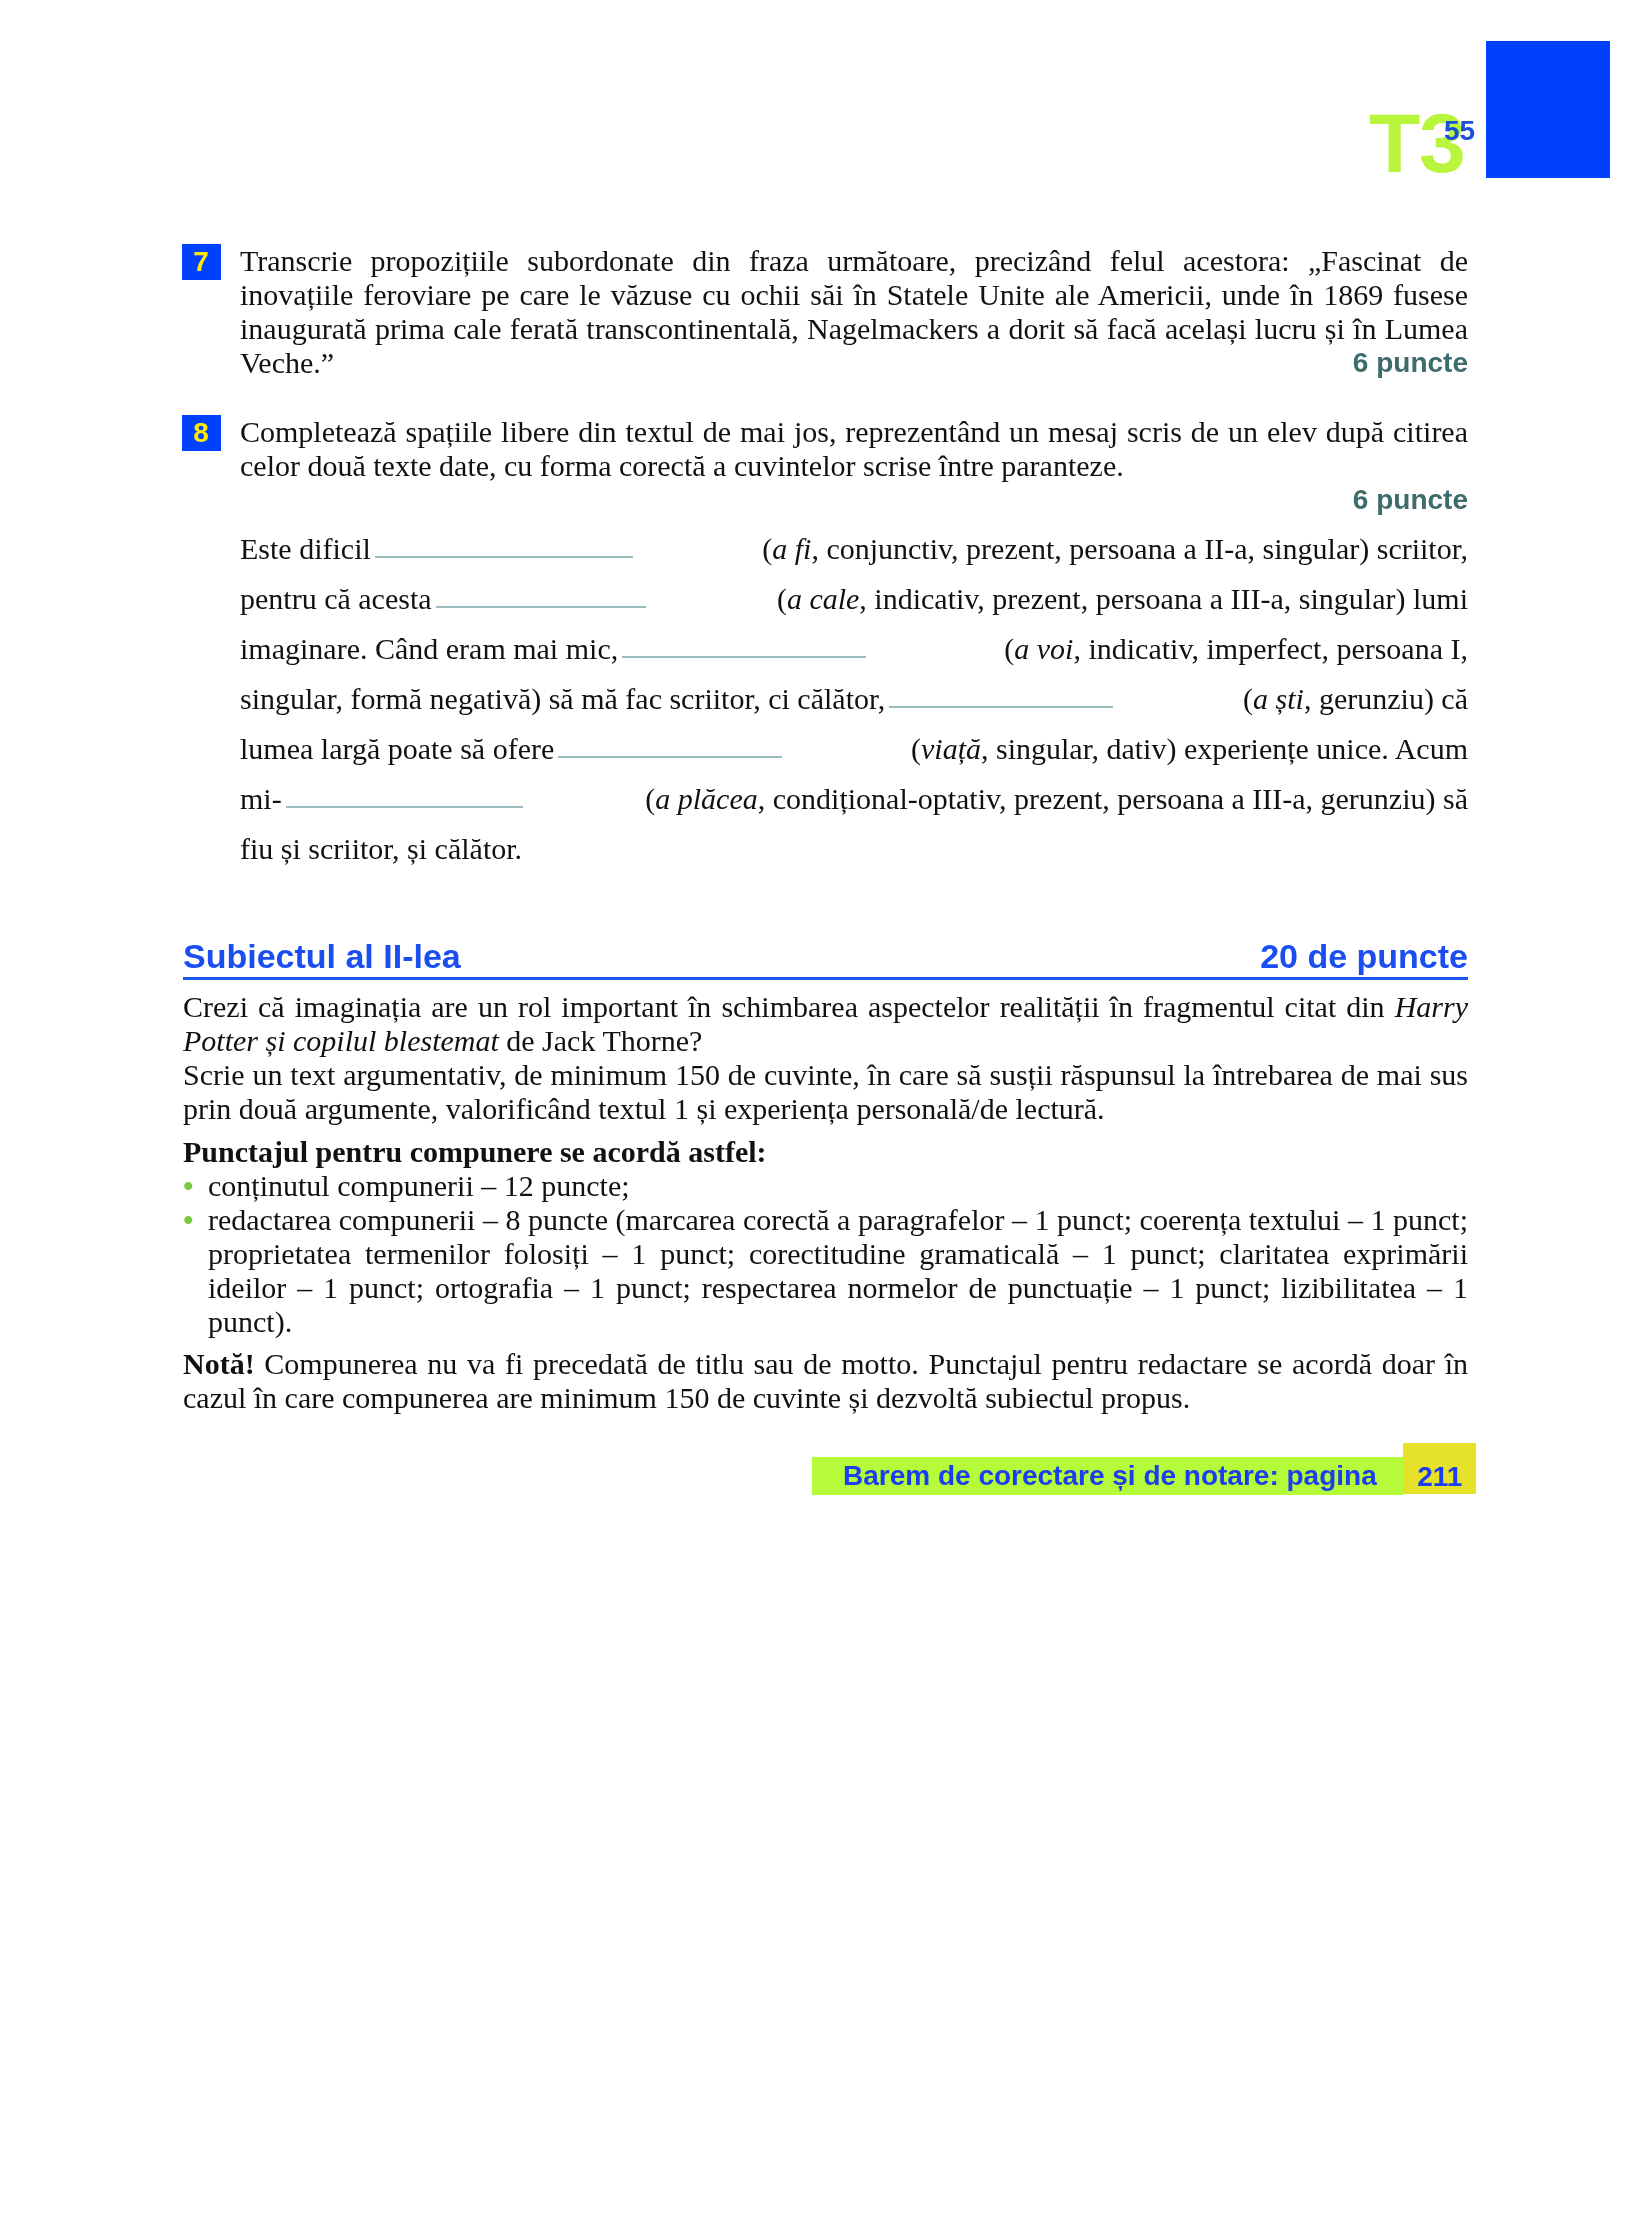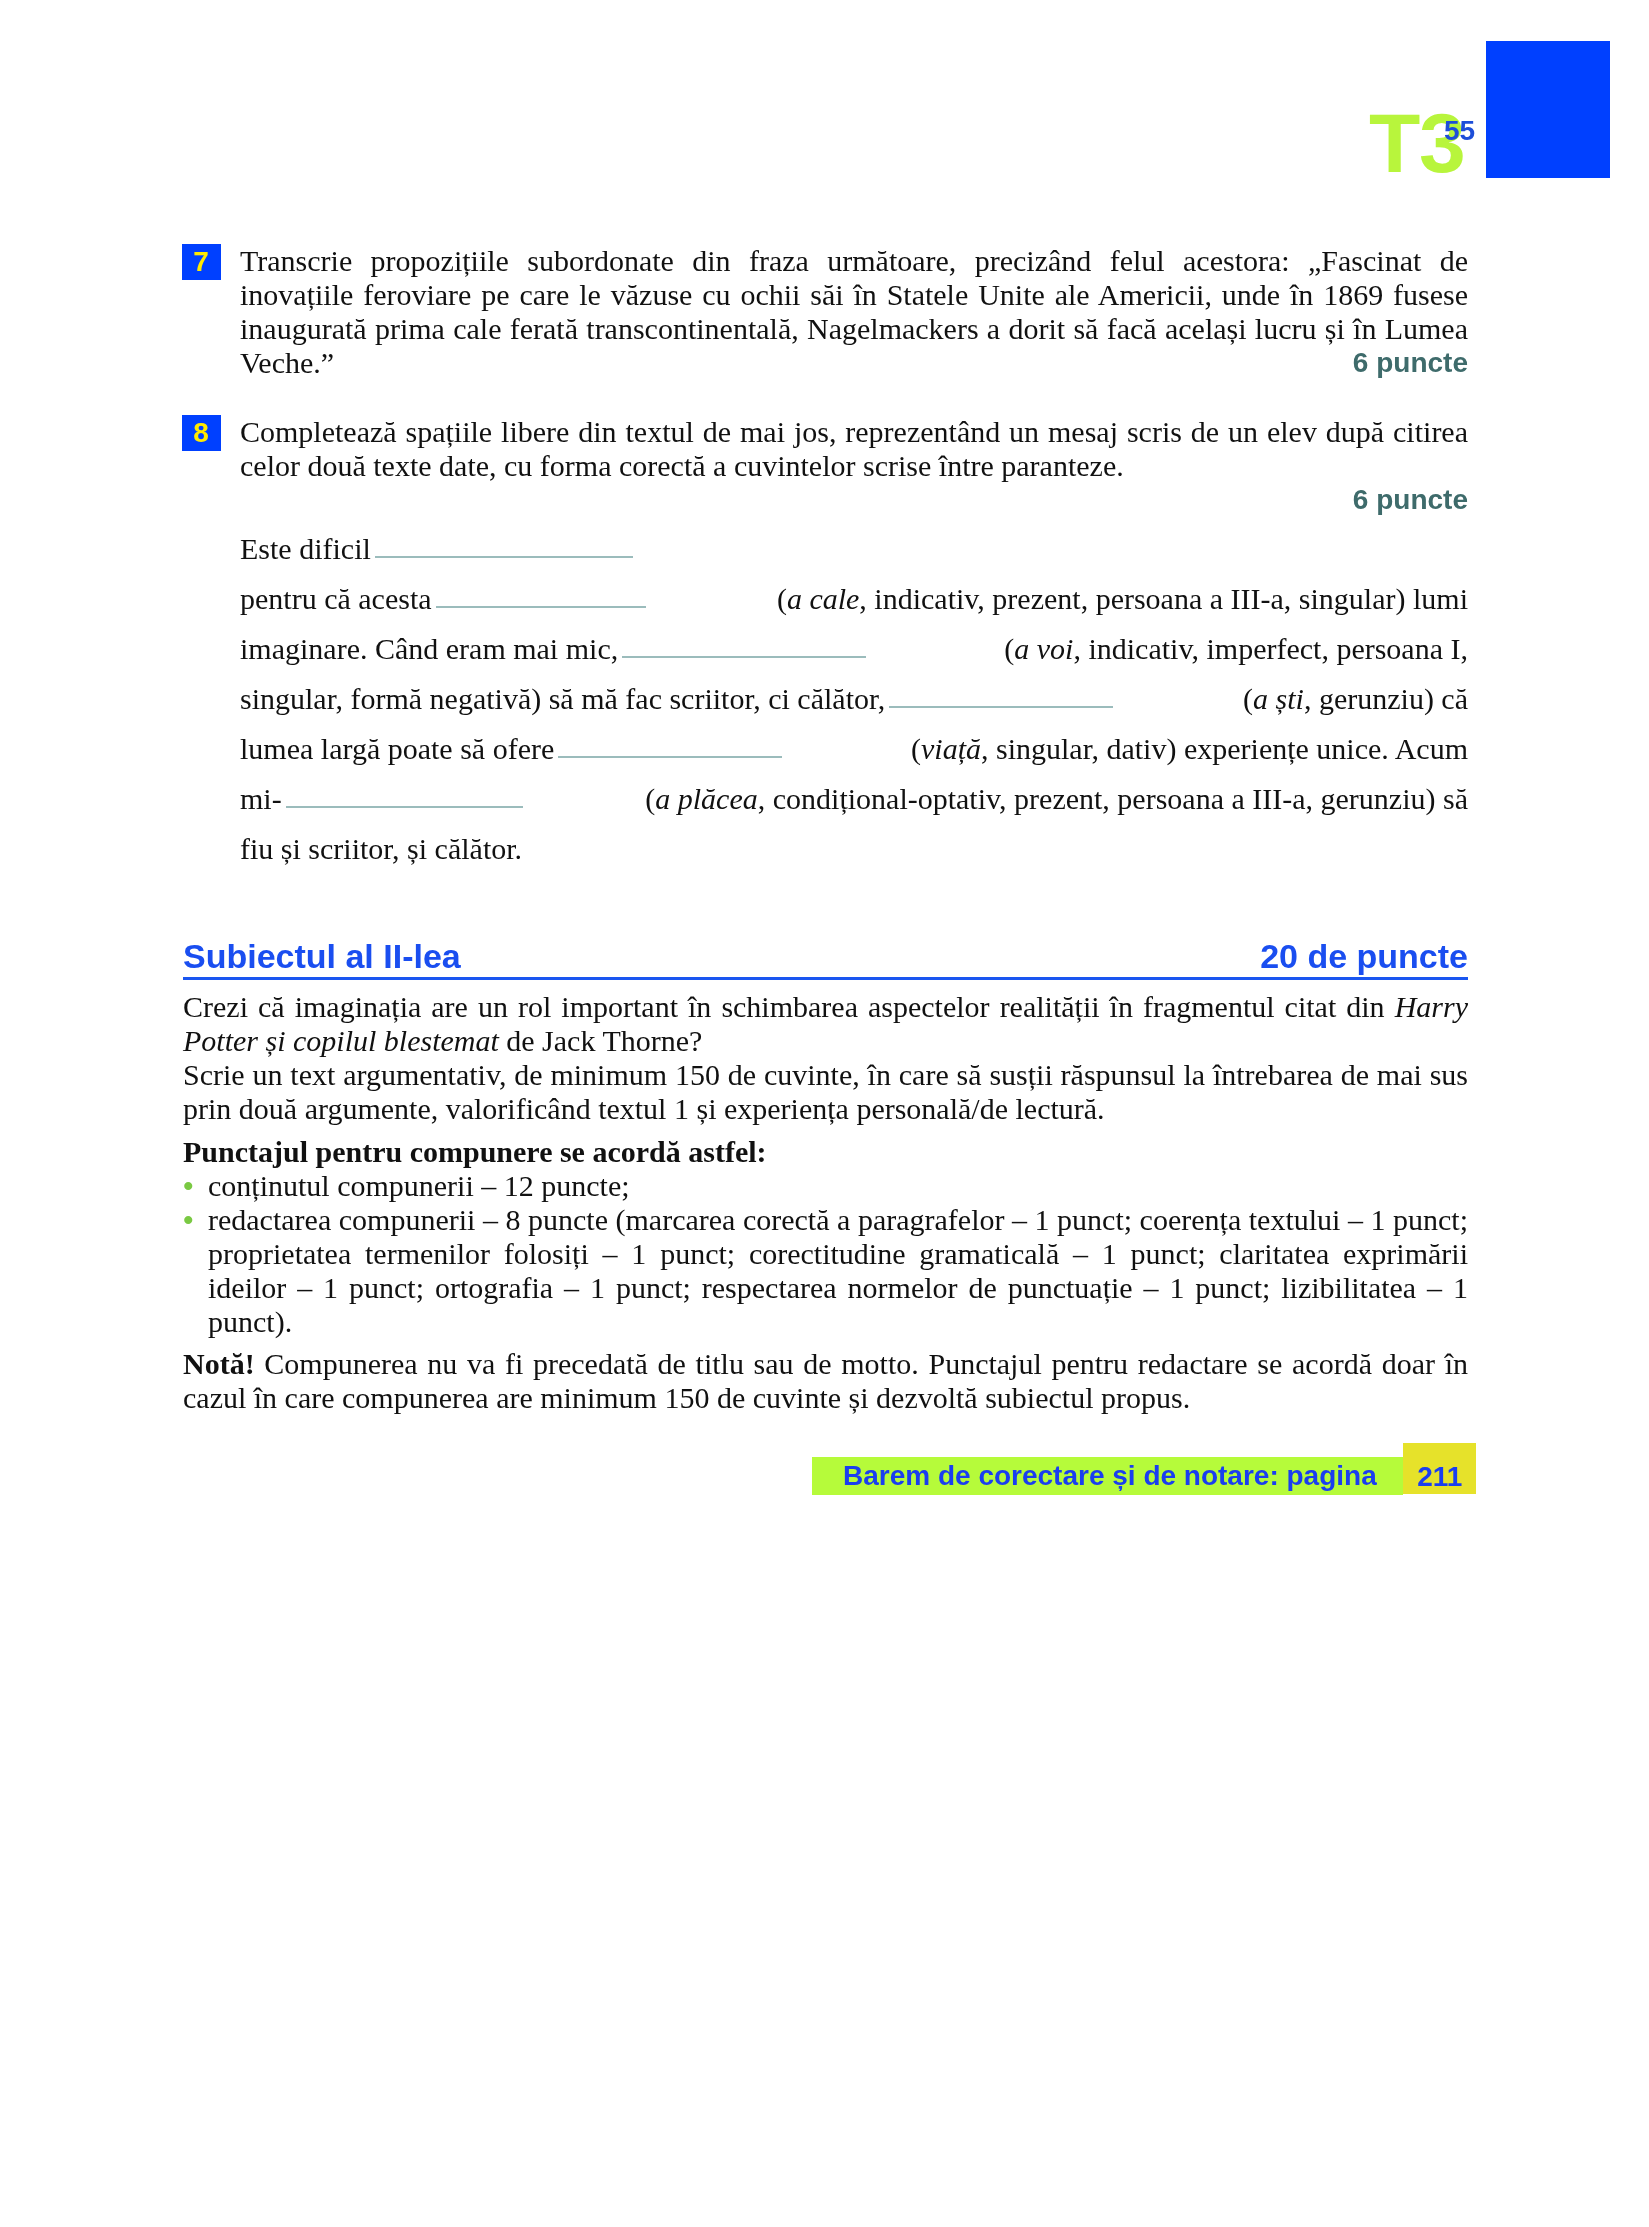--- a/index.html
+++ b/index.html
@@ -53,20 +53,21 @@
 </div>
 
 <div class="content" style="top:415px;">
   <div class="qnum" style="top:0px;">8</div>
   <div class="qbody text">Completează spațiile libere din textul de mai jos, reprezentând un mesaj scris de un elev după citirea celor două texte date, cu forma corectă a cuvintelor scrise între paranteze.</div>
   <div class="points">6 puncte</div>
 
   <div class="fill text" style="margin-top:7px;">
     <div class="row">
       <span><span>Este dificil</span><span class="fill-line" style="width:258px;"></span></span>
+      <span><span>(</span><i>a fi</i><span>, conjunctiv, prezent, persoana a II-a, singular) scriitor,</span></span>
     </div>
     <div class="row">
       <span><span>pentru că acesta</span><span class="fill-line" style="width:210px;"></span></span>
       <span><span>(</span><i>a cale</i><span>, indicativ, prezent, persoana a III-a, singular) lumi</span></span>
     </div>
     <div class="row">
       <span><span>imaginare. Când eram mai mic,</span><span class="fill-line" style="width:244px;"></span></span>
       <span><span>(</span><i>a voi</i><span>, indicativ, imperfect, persoana I,</span></span>
     </div>
     <div class="row">

